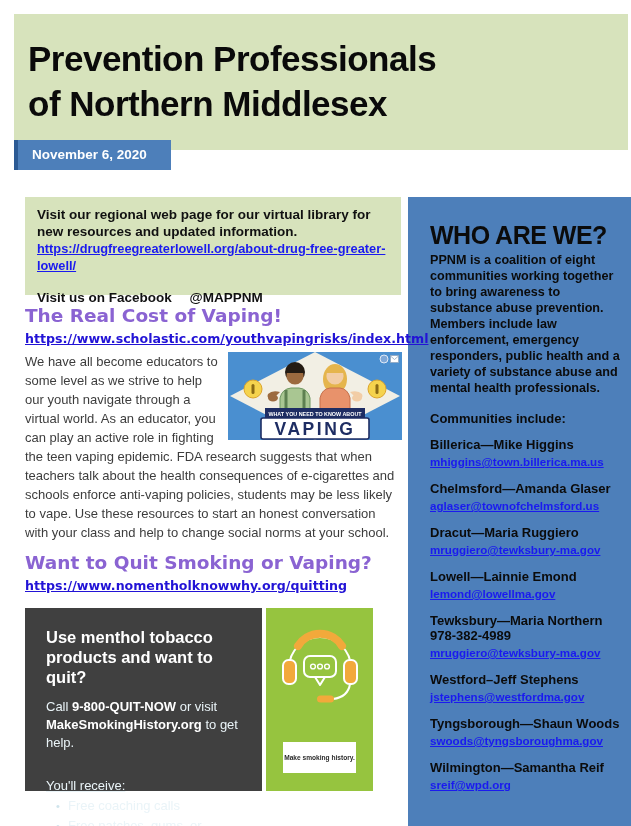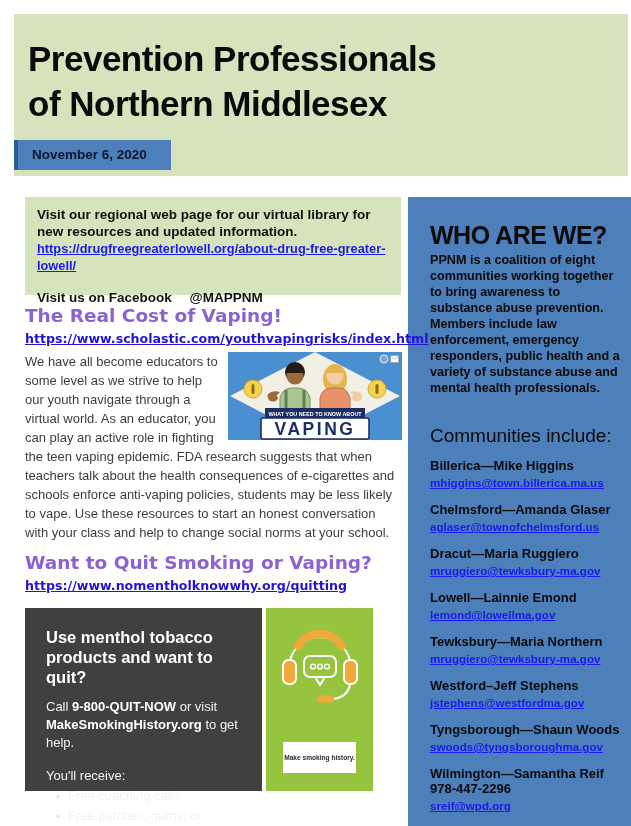--- a/index.html
+++ b/index.html
@@ -6,53 +6,53 @@
   html,body { width:631px; height:826px; }
   body {
     position:relative;
     background:#ffffff;
     font-family:"Liberation Sans", sans-serif;
     overflow:hidden;
   }
 
   
   .header {
-    position:absolute; left:14px; top:14px; right:3px; height:162px;
+    position:absolute; left:14px; top:14px; right:3px; height:136px;
     background:#d7e3bc;
   }
   .title {
     position:absolute; left:14px; top:22px;
     font-weight:700; font-size:35px; line-height:45px; color:#0a0a0a;
     letter-spacing:-0.5px;
   }
   .date-badge {
     position:absolute; left:14px; top:140px; height:30px;
     background:#4d7fba; border-left:4px solid #2c5a94;
-    color:#0f172a; font-weight:700; font-size:13.5px; line-height:30px;
+    color:#ffffff; font-weight:700; font-size:13.5px; line-height:30px;
     padding:0 24px 0 14px;
   }
 
   
   .infobox {
     position:absolute; left:25px; top:197px; width:376px; height:98px;
     background:#d7e3bc; padding:9px 12px;
     font-weight:700; font-size:13.5px; line-height:17px; color:#111;
   }
   .infobox a { color:#1a1aef; font-size:12.8px; }
   .fb-line { margin-top:15px; }
   .fb-handle { margin-left:14px; }
 
   
   .sidebar {
     position:absolute; left:408px; top:197px; width:223px; height:629px;
     background:#4d7fba; padding:24px 10px 0 22px; color:#0b0b0b;
   }
   .who-heading { font-weight:700; font-size:25px; line-height:28px; letter-spacing:-0.5px; }
   .who-desc { margin-top:3px; font-weight:700; font-size:12.6px; line-height:16px; }
-  .communities-label { margin-top:29px; font-weight:400; font-size:19px; }
+  .communities-label { margin-top:15px; font-weight:700; font-size:13px; }
   .contact { margin-top:11px; }
   .contact-name, .contact-phone { font-weight:700; font-size:13px; line-height:15px; }
   .contact a { color:#1a1aef; font-weight:700; font-size:11.6px; line-height:14px; }
 
   
   .main { position:absolute; left:25px; top:305px; width:377px; }
   .section-heading {
     color:#8a63d2; font-family:"DejaVu Sans", sans-serif;
     font-weight:700; font-size:18.5px; line-height:22px;
   }
@@ -70,21 +70,21 @@
 
   
   .cards { display:flex; gap:4px; margin-top:9px; }
   .teal-card {
     width:237px; height:183px; background:#404040; color:#ffffff;
     padding:19px 14px 0 21px;
   }
   .teal-heading { font-weight:700; font-size:16.5px; line-height:20px; }
   .teal-call { margin-top:11px; font-size:13px; line-height:18px; color:#eaf4f8; }
   .teal-call b { color:#ffffff; }
-  .receive-label { margin-top:16px; font-size:13px; color:#eaf4f8; }
+  .receive-label { margin-top:26px; font-size:13px; color:#eaf4f8;text-decoration:underline; }
   .receive-list { margin:3px 0 0 10px; list-style:none; }
   .receive-list li {
     font-size:13px; line-height:20px; color:#eaf4f8; padding-left:12px; position:relative;
   }
   .receive-list li::before {
     content:"•"; position:absolute; left:0; top:0; font-size:11px; color:#cfe4ec;
   }
   .green-card {
     width:107px; height:183px; background:#96c43f; position:relative;
   }
@@ -131,33 +131,33 @@
   <div class="contact">
     <div class="contact-name">Dracut—Maria Ruggiero</div>
     <a href="#">mruggiero@tewksbury-ma.gov</a>
   </div>
   <div class="contact">
     <div class="contact-name">Lowell—Lainnie Emond</div>
     <a href="#">lemond@lowellma.gov</a>
   </div>
   <div class="contact">
     <div class="contact-name">Tewksbury—Maria Northern</div>
+    <div class="contact-phone">978-382-4989</div>
     <a href="#">mruggiero@tewksbury-ma.gov</a>
   </div>
   <div class="contact">
     <div class="contact-name">Westford–Jeff Stephens</div>
     <a href="#">jstephens@westfordma.gov</a>
   </div>
   <div class="contact">
     <div class="contact-name">Tyngsborough—Shaun Woods</div>
     <a href="#">swoods@tyngsboroughma.gov</a>
   </div>
   <div class="contact">
     <div class="contact-name">Wilmington—Samantha Reif</div>
-    <div class="contact-phone">978-447-2296</div>
     <a href="#">sreif@wpd.org</a>
   </div>
 </div>
 
 <div class="main">
 
   <div class="section-heading">The Real Cost of Vaping!</div>
   <a href="#" class="section-link">https://www.scholastic.com/youthvapingrisks/index.html</a>
 
   <div class="body-text">

